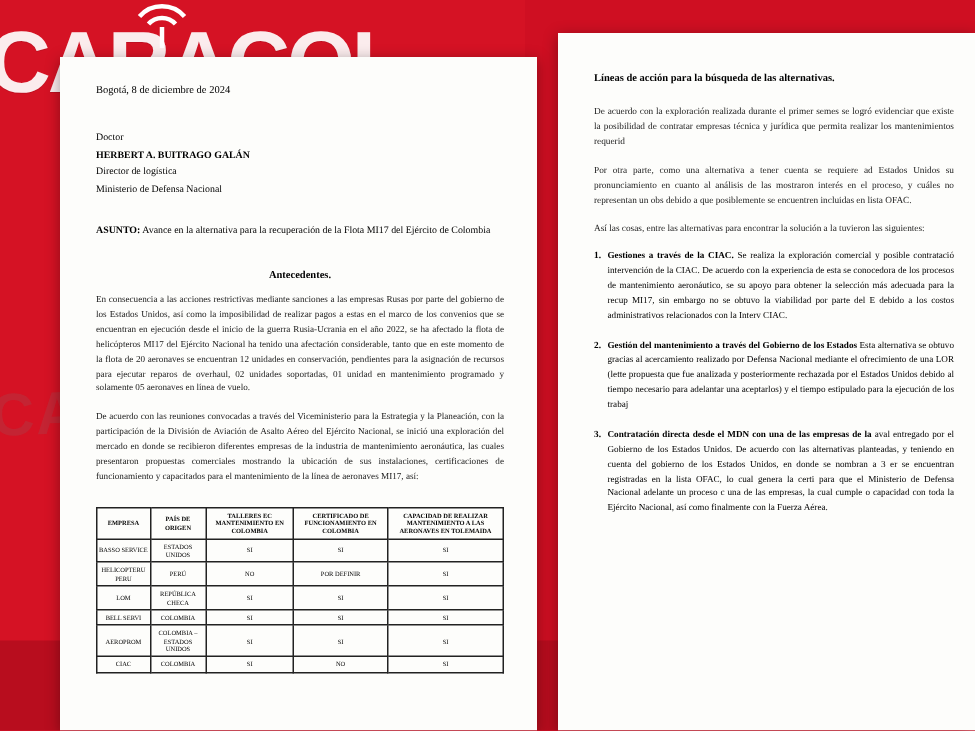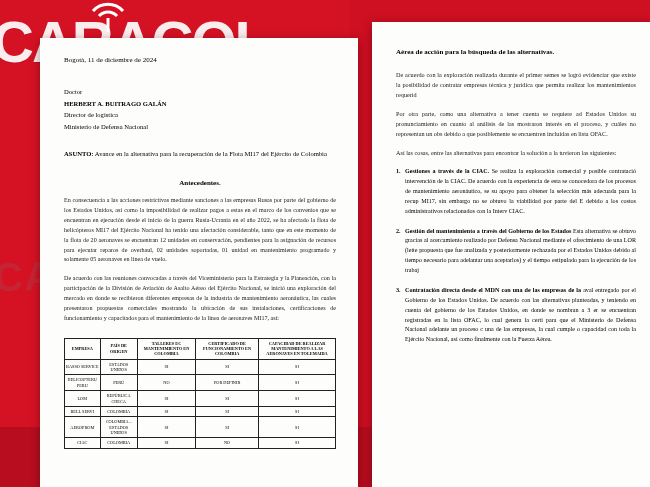--- a/index.html
+++ b/index.html
@@ -106,21 +106,21 @@
   <i style="height:14px"></i>
     <i style="height:22px"></i>
     <i style="height:8px"></i>
 </div>
 
 <div class="wm a">CARACOL</div>
 <div class="wm b">CARACOL</div>
 
 <div class="page page-left">
 
-  <div class="date">Bogotá, 11 de diciembre de 2024</div>
+  <div class="date">Bogotá, 8 de diciembre de 2024</div>
 
   <div class="addr">
     <div>Doctor</div>
     <div class="strong">HERBERT A. BUITRAGO GALÁN</div>
     <div>Director de logística</div>
     <div>Ministerio de Defensa Nacional</div>
   </div>
 
   <div class="subject">
     <span class="lbl">ASUNTO:</span>
@@ -186,21 +186,21 @@
         <td>SI</td>
         <td>NO</td>
         <td>SI</td>
       </tr>
     </tbody>
   </table>
 </div>
 
 <div class="page page-right">
 
-  <div class="r-title">Aérea de acción para la búsqueda de las alternativas.</div>
+  <div class="r-title">Líneas de acción para la búsqueda de las alternativas.</div>
 
   <div class="t">
     <p class="para">De acuerdo con la exploración realizada durante el primer semes se logró evidenciar que existe la posibilidad de contratar empresas técnica y jurídica que permita realizar los mantenimientos requerid</p>
     <p class="para">Por otra parte, como una alternativa a tener cuenta se requiere ad Estados Unidos su pronunciamiento en cuanto al análisis de las mostraron interés en el proceso, y cuáles no representan un obs debido a que posiblemente se encuentren incluidas en lista OFAC.</p>
     <p class="para">Así las cosas, entre las alternativas para encontrar la solución a la tuvieron las siguientes:</p>
   </div>
 
   <div class="li">
     <div class="num">1.</div>
     <div class="body">

